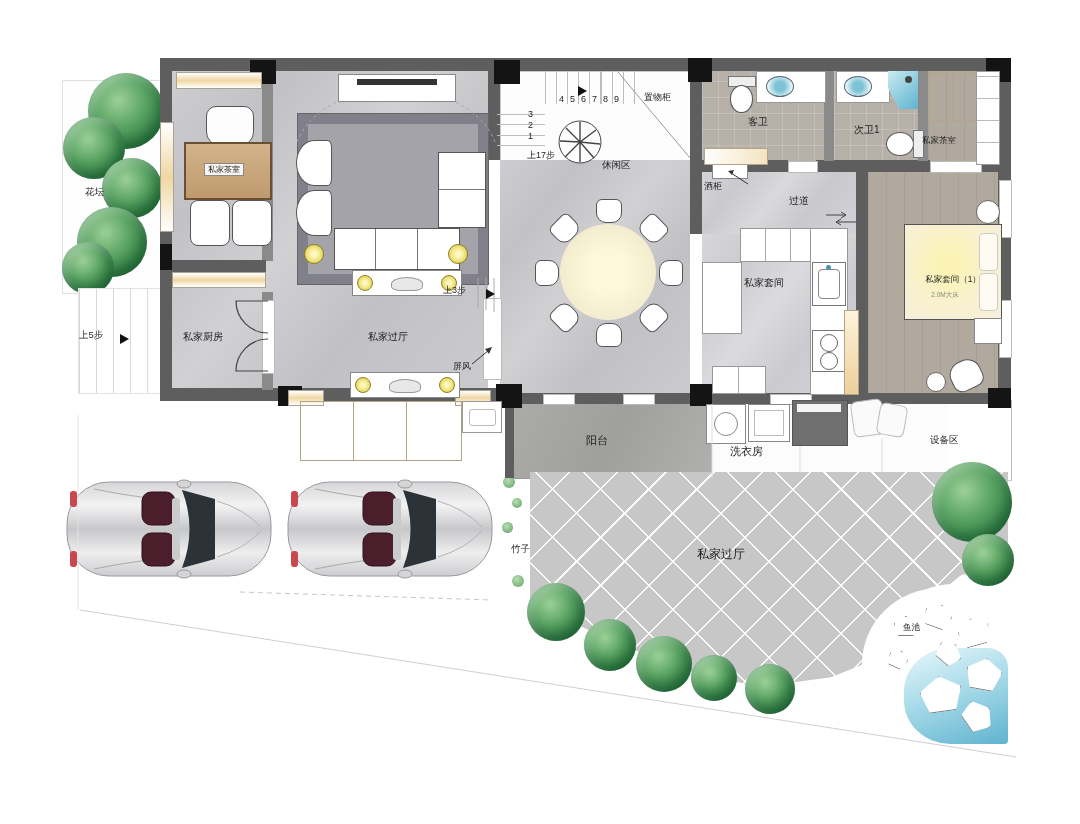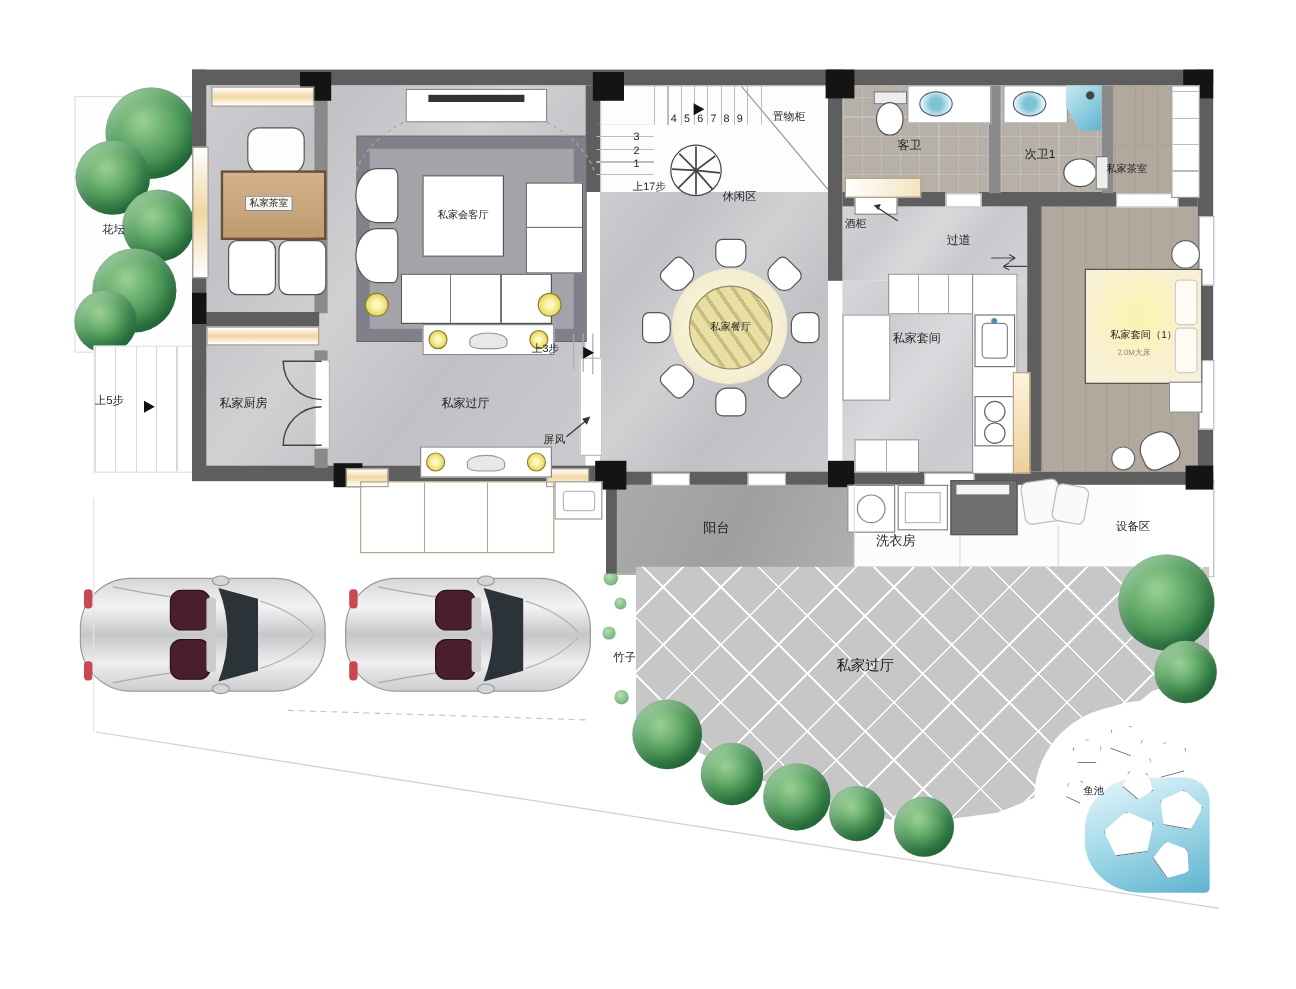--- a/index.html
+++ b/index.html
@@ -137,23 +137,20 @@
   <div class="abs" style="left:184px;top:142px;width:84px;height:54px;background:linear-gradient(#d3b38b,#bf9a6e);border:2px solid #6b4f33">
     <div class="lbl" style="left:18px;top:19px;font-size:8px;background:#f7f5f0;padding:1px 3px;border:1px solid #888">私家茶室</div>
   </div>
   <div class="furn" style="left:190px;top:200px;width:38px;height:44px;border-radius:8px"></div>
   <div class="furn" style="left:232px;top:200px;width:38px;height:44px;border-radius:8px"></div>
 
   <div class="furn" style="left:338px;top:74px;width:116px;height:26px;border-color:#888">
     <div class="abs" style="left:18px;top:4px;width:80px;height:6px;background:#333"></div>
   </div>
   <div class="abs" style="left:298px;top:114px;width:170px;height:150px;background:#a3a3a9;border:10px solid #80808a;outline:1px solid #666"></div>
-  <div class="furn" style="left:352px;top:146px;width:66px;height:66px">
-    <div class="lbl" style="left:0;top:28px;width:66px;text-align:center;font-size:8.5px">私家会客厅</div>
-  </div>
   <div class="furn" style="left:296px;top:140px;width:34px;height:44px;border-radius:50% 12% 12% 50% / 50% 16% 16% 50%"></div>
   <div class="furn" style="left:296px;top:190px;width:34px;height:44px;border-radius:50% 12% 12% 50% / 50% 16% 16% 50%"></div>
   <div class="furn" style="left:438px;top:152px;width:46px;height:74px">
       <div class="abs" style="left:0;top:36px;width:46px;height:0;border-top:1px solid #777"></div>
     </div>
   <div class="furn" style="left:334px;top:228px;width:124px;height:40px;background-image:linear-gradient(90deg,transparent 0 40px,#777 40px 41px,transparent 41px 82px,#777 82px 83px,transparent 83px)"></div>
   <div class="lamp" style="left:304px;top:244px"></div>
   <div class="lamp" style="left:448px;top:244px"></div>
   <div class="furn" style="left:352px;top:270px;width:108px;height:24px;border-color:#888">
     <div class="lamp" style="left:4px;top:4px;width:14px;height:14px"></div>
@@ -173,23 +170,20 @@
   <span class="num" style="left:581px;top:94px">6</span>
   <span class="num" style="left:592px;top:94px">7</span>
   <span class="num" style="left:603px;top:94px">8</span>
   <span class="num" style="left:614px;top:94px">9</span>
   <span class="num" style="left:528px;top:109px">3</span>
   <span class="num" style="left:528px;top:120px">2</span>
   <span class="num" style="left:528px;top:131px">1</span>
   <div class="tri" style="left:578px;top:86px"></div>
 
   <div class="abs" style="left:560px;top:224px;width:96px;height:96px;border-radius:50%;background:radial-gradient(circle,#fdf8d8 30%,#f3ecd0 70%,rgba(243,236,208,0))"></div>
-  <div class="abs" style="left:574px;top:238px;width:68px;height:68px;border-radius:50%;border:1.2px solid #8d8666;background:#e9dfa2;background-image:repeating-linear-gradient(55deg,rgba(150,140,80,.4) 0 3px,transparent 3px 11px)">
-    <div class="lbl" style="left:0;top:29px;width:68px;text-align:center;font-size:8.5px;color:#2a2a2a">私家餐厅</div>
-  </div>
   <div class="chairD" style="left:658px;top:261px;width:24px;height:22px;transform:rotate(90deg)"></div>
   <div class="chairD" style="left:640px;top:305px;width:24px;height:22px;transform:rotate(135deg)"></div>
   <div class="chairD" style="left:596px;top:323px;width:24px;height:22px;transform:rotate(180deg)"></div>
   <div class="chairD" style="left:552px;top:305px;width:24px;height:22px;transform:rotate(225deg)"></div>
   <div class="chairD" style="left:534px;top:261px;width:24px;height:22px;transform:rotate(270deg)"></div>
   <div class="chairD" style="left:552px;top:217px;width:24px;height:22px;transform:rotate(315deg)"></div>
   <div class="chairD" style="left:596px;top:199px;width:24px;height:22px"></div>
   <div class="chairD" style="left:640px;top:217px;width:24px;height:22px;transform:rotate(45deg)"></div>
 
   <div class="abs" style="left:483px;top:298px;width:17px;height:80px;background:#fff;border:1px solid #bbb"></div>
@@ -340,15 +334,15 @@
   <div class="lbl" style="left:854px;top:124px">次卫1</div>
   <div class="lbl" style="left:922px;top:136px;font-size:8.5px">私家茶室</div>
   <div class="lbl" style="left:704px;top:181px;font-size:9px">酒柜</div>
   <div class="lbl" style="left:789px;top:195px">过道</div>
   <div class="lbl" style="left:744px;top:277px">私家套间</div>
   <div class="lbl" style="left:586px;top:434px;font-size:11px">阳台</div>
   <div class="lbl" style="left:730px;top:445px;font-size:11px">洗衣房</div>
   <div class="lbl" style="left:930px;top:435px;font-size:9.5px">设备区</div>
   <div class="lbl" style="left:511px;top:544px;font-size:9.5px">竹子</div>
   <div class="lbl" style="left:697px;top:548px;font-size:12px">私家过厅</div>
-  <div class="lbl" style="left:903px;top:655px;font-size:8.5px">鱼池</div>
+  <div class="lbl" style="left:903px;top:623px;font-size:8.5px">鱼池</div>
 
 </div>
 
 </body></html>

